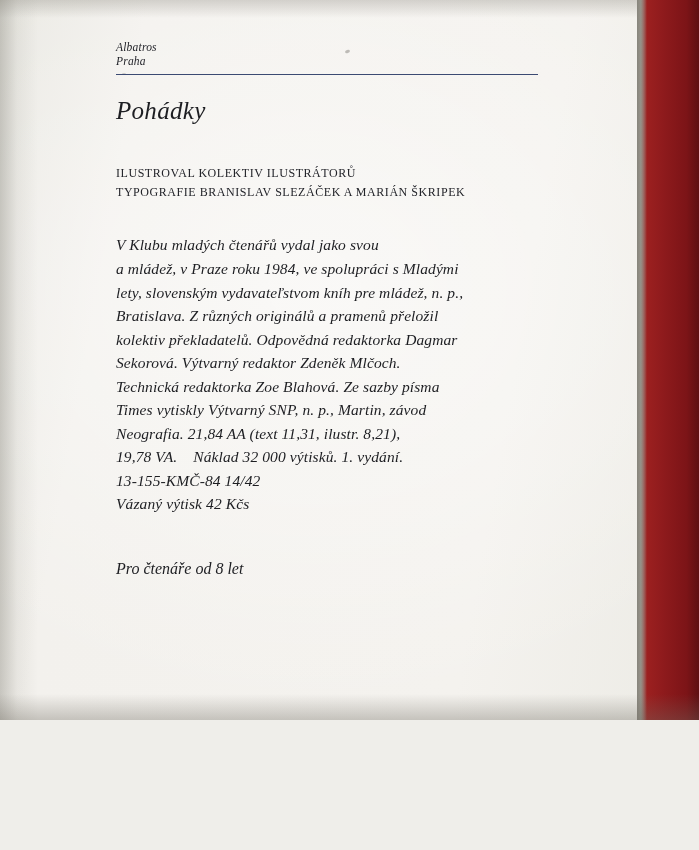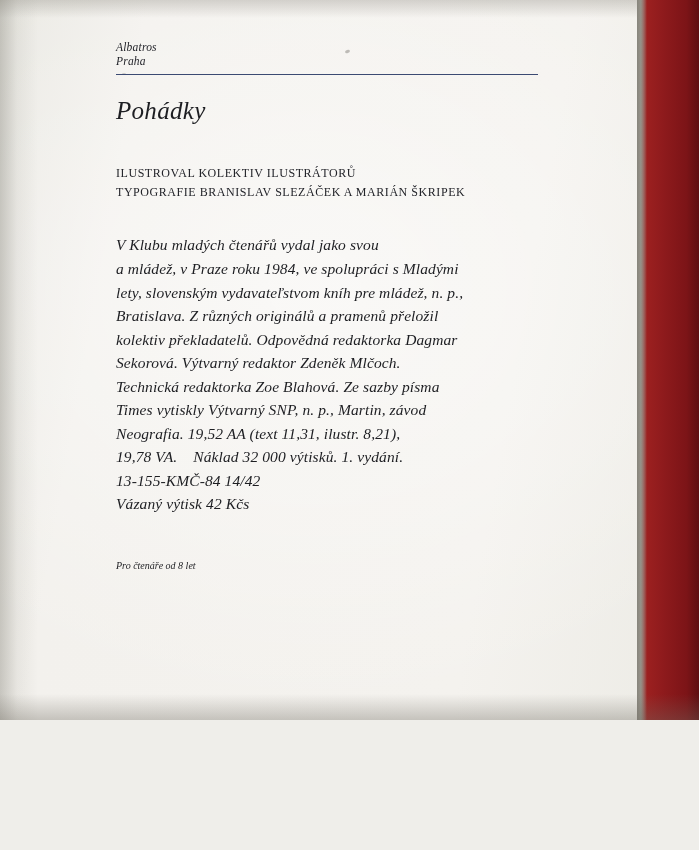--- a/index.html
+++ b/index.html
@@ -134,21 +134,21 @@
     letter-spacing: 0.1px;
   }
   .colophon .line {
     white-space: pre;
   }
 
   .audience {
     margin-top: 44px;
     font-family: "Liberation Serif", serif;
     font-style: italic;
-    font-size: 10px;
+    font-size: 16px;
     color: #1d1e22;
   }
 
   
   .speck {
     position: absolute;
     left: 345px;
     top: 50px;
     width: 5px;
     height: 3px;
@@ -198,21 +198,21 @@
 
     <div class="colophon">
       <div class="line">V Klubu mladých čtenářů vydal jako svou</div>
       <div class="line">a mládež, v Praze roku 1984, ve spolupráci s Mladými</div>
       <div class="line">lety, slovenským vydavateľstvom kníh pre mládež, n. p.,</div>
       <div class="line">Bratislava. Z různých originálů a pramenů přeložil</div>
       <div class="line">kolektiv překladatelů. Odpovědná redaktorka Dagmar</div>
       <div class="line">Sekorová. Výtvarný redaktor Zdeněk Mlčoch.</div>
       <div class="line">Technická redaktorka Zoe Blahová. Ze sazby písma</div>
       <div class="line">Times vytiskly Výtvarný SNP, n. p., Martin, závod</div>
-      <div class="line">Neografia. 19,52 AA (text 11,31, ilustr. 8,21),</div>
+      <div class="line">Neografia. 21,84 AA (text 11,31, ilustr. 8,21),</div>
       <div class="line">19,78 VA.    Náklad 32 000 výtisků. 1. vydání.</div>
       <div class="line">13-155-KMČ-84 14/42</div>
       <div class="line">Vázaný výtisk 42 Kčs</div>
     </div>
 
     <div class="audience">Pro čtenáře od 8 let</div>
 
   </div>
 
   <div class="cover-strip"></div>

